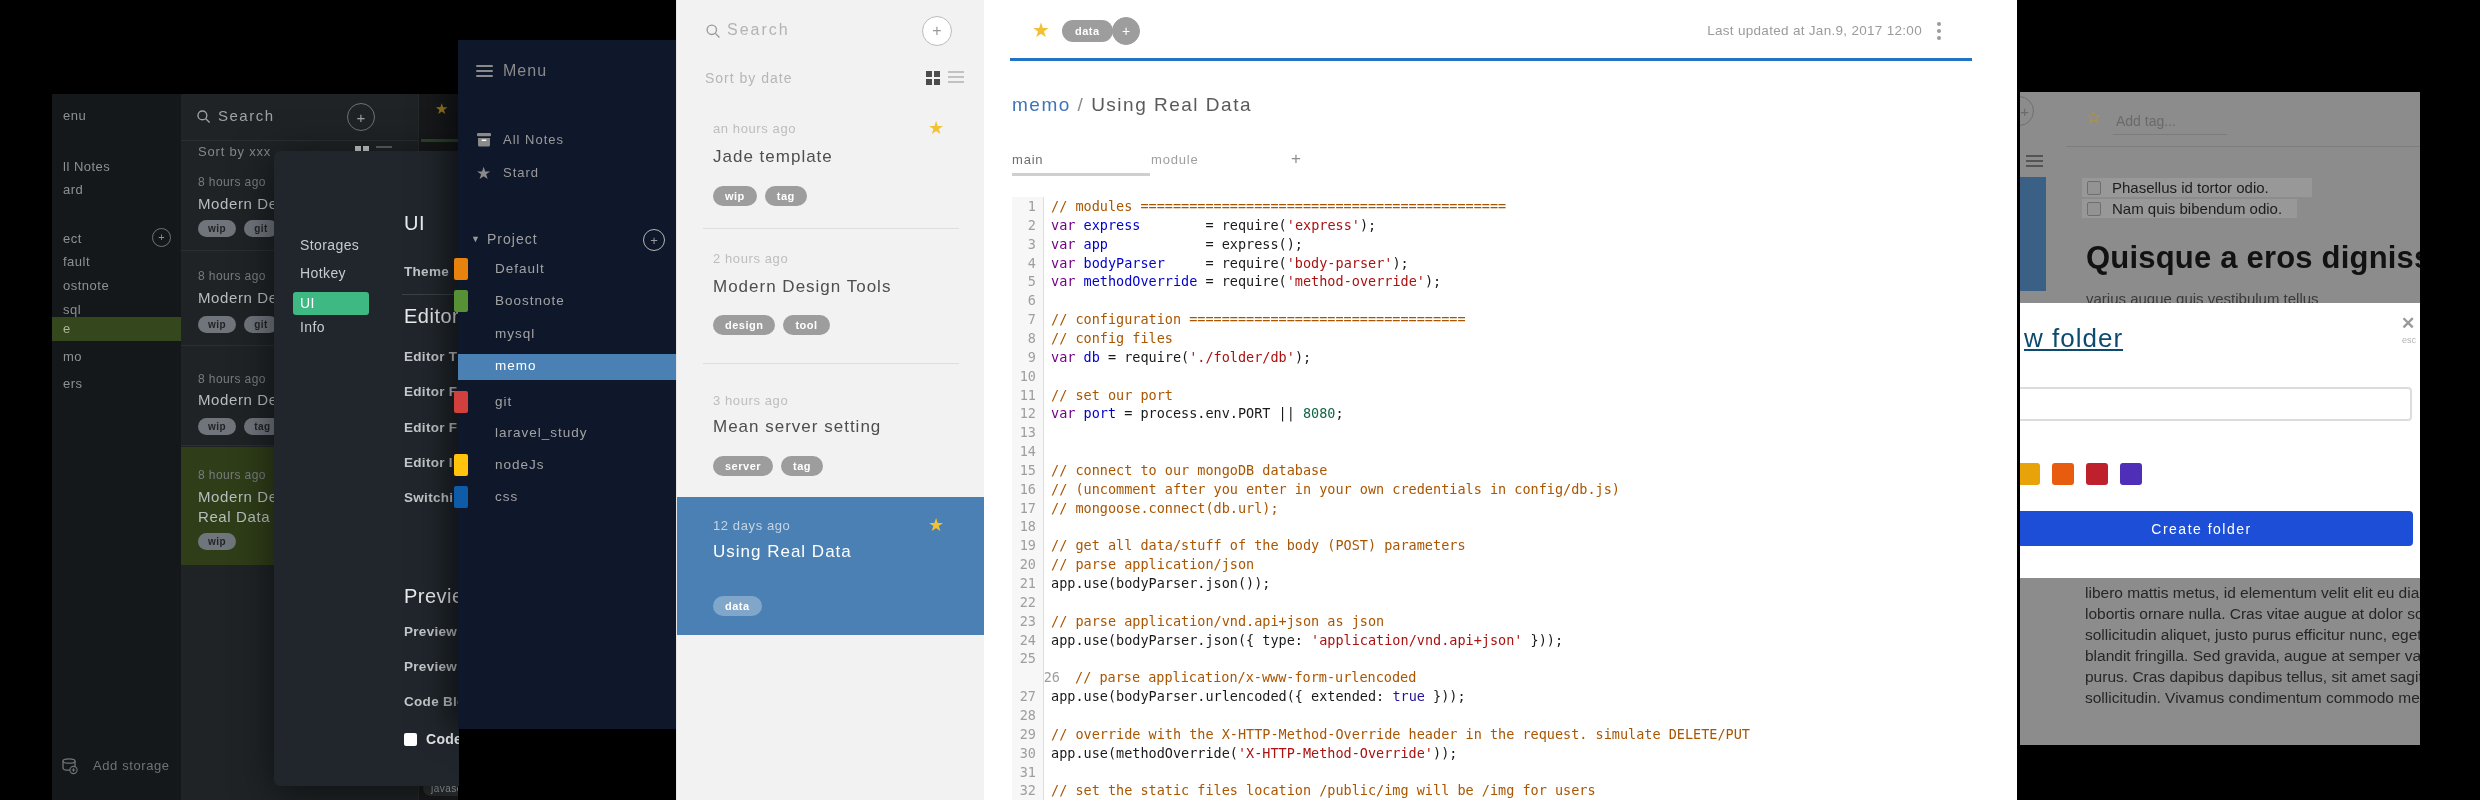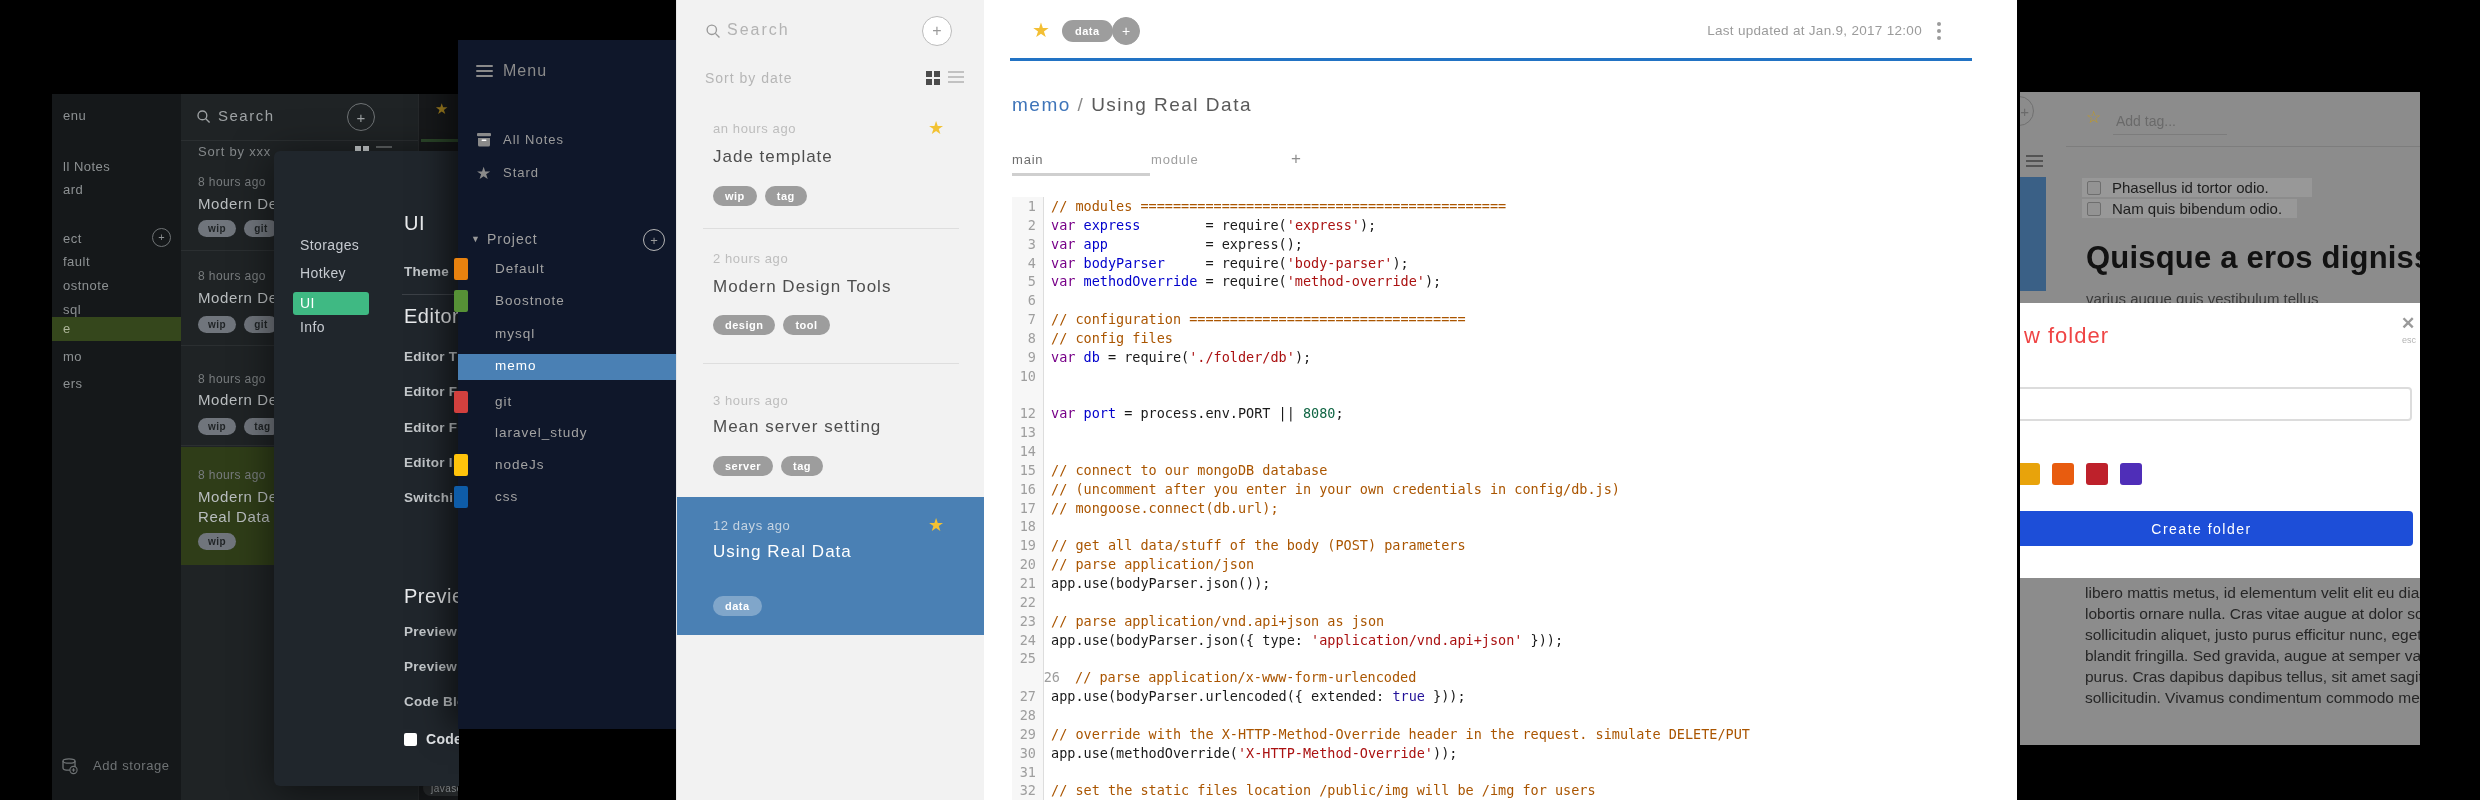--- a/index.html
+++ b/index.html
@@ -294,20 +294,21 @@
           <div class="cline" style="top: 0px;"><span class="cnum">1</span><span class="ccode"><span class="cm">// modules =============================================</span></span></div>
           <div class="cline" style="top: 18.85px;"><span class="cnum">2</span><span class="ccode"><span class="kw">var</span><span class="pl"> </span><span class="def">express</span><span class="pl">        = require(</span><span class="str">'express'</span><span class="pl">);</span></span></div>
           <div class="cline" style="top: 37.7px;"><span class="cnum">3</span><span class="ccode"><span class="kw">var</span><span class="pl"> </span><span class="def">app</span><span class="pl">            = express();</span></span></div>
           <div class="cline" style="top: 56.55px;"><span class="cnum">4</span><span class="ccode"><span class="kw">var</span><span class="pl"> </span><span class="def">bodyParser</span><span class="pl">     = require(</span><span class="str">'body-parser'</span><span class="pl">);</span></span></div>
           <div class="cline" style="top: 75.4px;"><span class="cnum">5</span><span class="ccode"><span class="kw">var</span><span class="pl"> </span><span class="def">methodOverride</span><span class="pl"> = require(</span><span class="str">'method-override'</span><span class="pl">);</span></span></div>
           <div class="cline" style="top: 94.25px;"><span class="cnum">6</span><span class="ccode"></span></div>
           <div class="cline" style="top: 113.1px;"><span class="cnum">7</span><span class="ccode"><span class="cm">// configuration ==================================</span></span></div>
           <div class="cline" style="top: 131.95px;"><span class="cnum">8</span><span class="ccode"><span class="cm">// config files</span></span></div>
           <div class="cline" style="top: 150.8px;"><span class="cnum">9</span><span class="ccode"><span class="kw">var</span><span class="pl"> </span><span class="def">db</span><span class="pl"> = require(</span><span class="str">'./folder/db'</span><span class="pl">);</span></span></div>
           <div class="cline" style="top: 169.65px;"><span class="cnum">10</span><span class="ccode"></span></div>
+          <div class="cline" style="top: 188.5px;"><span class="cnum">11</span><span class="ccode"><span class="cm">// set our port</span></span></div>
           <div class="cline" style="top: 207.35px;"><span class="cnum">12</span><span class="ccode"><span class="kw">var</span><span class="pl"> </span><span class="def">port</span><span class="pl"> = process.env.PORT || </span><span class="num">8080</span><span class="pl">;</span></span></div>
           <div class="cline" style="top: 226.2px;"><span class="cnum">13</span><span class="ccode"></span></div>
           <div class="cline" style="top: 245.05px;"><span class="cnum">14</span><span class="ccode"></span></div>
           <div class="cline" style="top: 263.9px;"><span class="cnum">15</span><span class="ccode"><span class="cm">// connect to our mongoDB database</span></span></div>
           <div class="cline" style="top: 282.75px;"><span class="cnum">16</span><span class="ccode"><span class="cm">// (uncomment after you enter in your own credentials in config/db.js)</span></span></div>
           <div class="cline" style="top: 301.6px;"><span class="cnum">17</span><span class="ccode"><span class="cm">// mongoose.connect(db.url);</span></span></div>
           <div class="cline" style="top: 320.45px;"><span class="cnum">18</span><span class="ccode"></span></div>
           <div class="cline" style="top: 339.3px;"><span class="cnum">19</span><span class="ccode"><span class="cm">// get all data/stuff of the body (POST) parameters</span></span></div>
           <div class="cline" style="top: 358.15px;"><span class="cnum">20</span><span class="ccode"><span class="cm">// parse application/json</span></span></div>
           <div class="cline" style="top: 377px;"><span class="cnum">21</span><span class="ccode"><span class="pl">app.use(bodyParser.json());</span></span></div>
@@ -344,21 +345,21 @@
           <div class="abs cb-box" style="left: 67px; top: 89px;"></div>
           <div class="abs cb-text" style="left: 92px; top: 87px; white-space: nowrap;">Phasellus id tortor odio.</div>
           <div class="abs" style="left: 62px; top: 107px; width: 214.8px; height: 19px; background: rgb(152, 152, 152);"></div>
           <div class="abs cb-box" style="left: 67px; top: 110px;"></div>
           <div class="abs cb-text" style="left: 92px; top: 108px; white-space: nowrap;">Nam quis bibendum odio.</div>
         </div>
       <span class="abs nowrap" style="left:66px;top:148px;font-size:31px;font-weight:600;color:#121212;letter-spacing:.2px;">Quisque a eros dignissim</span>
       <span class="abs nowrap" style="left:66px;top:198px;font-size:15px;color:#3a3a3a;">varius augue quis vestibulum tellus</span>
 
       <div id="rdialog" class="abs">
-        <span class="abs nowrap" style="left:4px;top:20px;font-size:22px;color:#ef4444;letter-spacing:1px;">w folder</span>
+        <span class="abs nowrap" style="left:4px;top:20px;font-size:26px;color:#0c4a6e;letter-spacing:1px;text-decoration:underline;">w folder</span>
         <span class="abs" style="left:381px;top:10px;font-size:17px;color:#9a9a9a;font-weight:bold;">✕</span>
         <span class="abs" style="left:382px;top:32px;font-size:9px;color:#b3b3b3;">esc</span>
         <div class="abs" style="left:-8px;top:84px;width:400px;height:34px;background:#fff;border:2px solid #dcdcdc;border-radius:4px;box-sizing:border-box;"></div>
         <div id="swatches">
             <div class="abs swatch" style="left: -2px; background: rgb(232, 163, 11);"></div>
             <div class="abs swatch" style="left: 32px; background: rgb(232, 92, 15);"></div>
             <div class="abs swatch" style="left: 66px; background: rgb(190, 33, 43);"></div>
             <div class="abs swatch" style="left: 100px; background: rgb(79, 46, 184);"></div>
           </div>
         <div class="abs" style="left:-30px;top:208px;width:423px;height:35px;background:#1d4ed8;border-radius:4px;display:flex;align-items:center;justify-content:center;">

